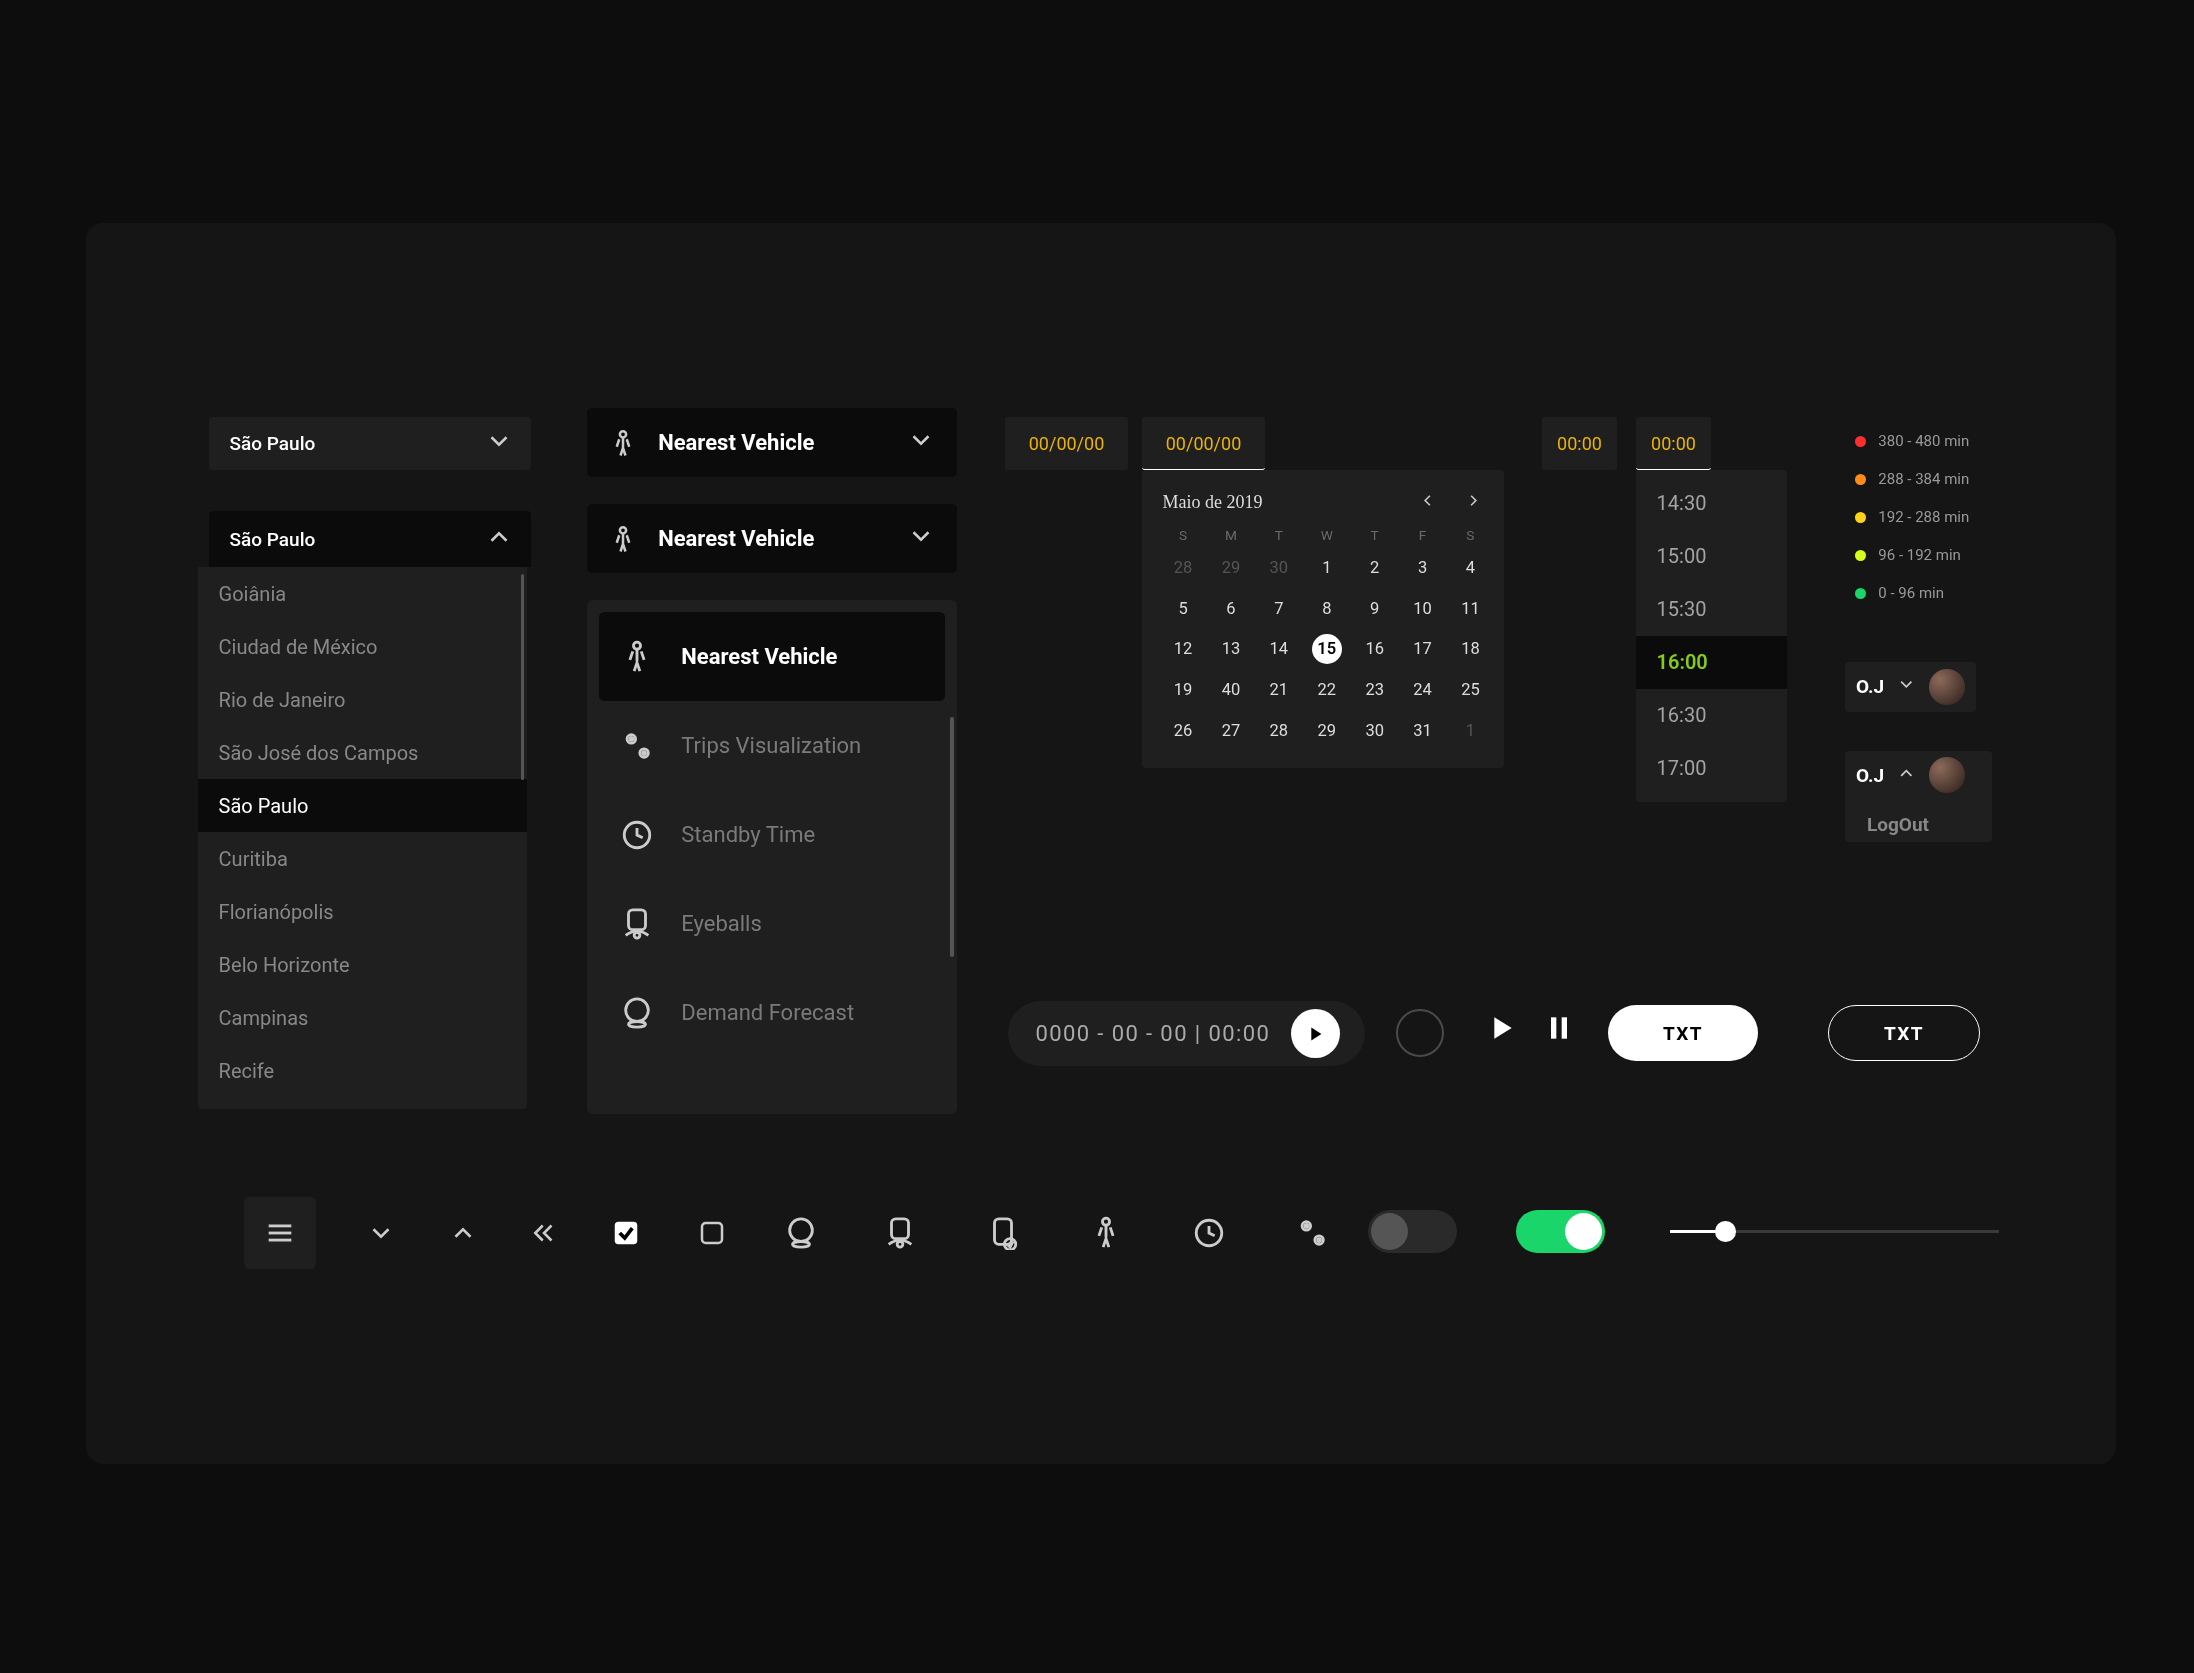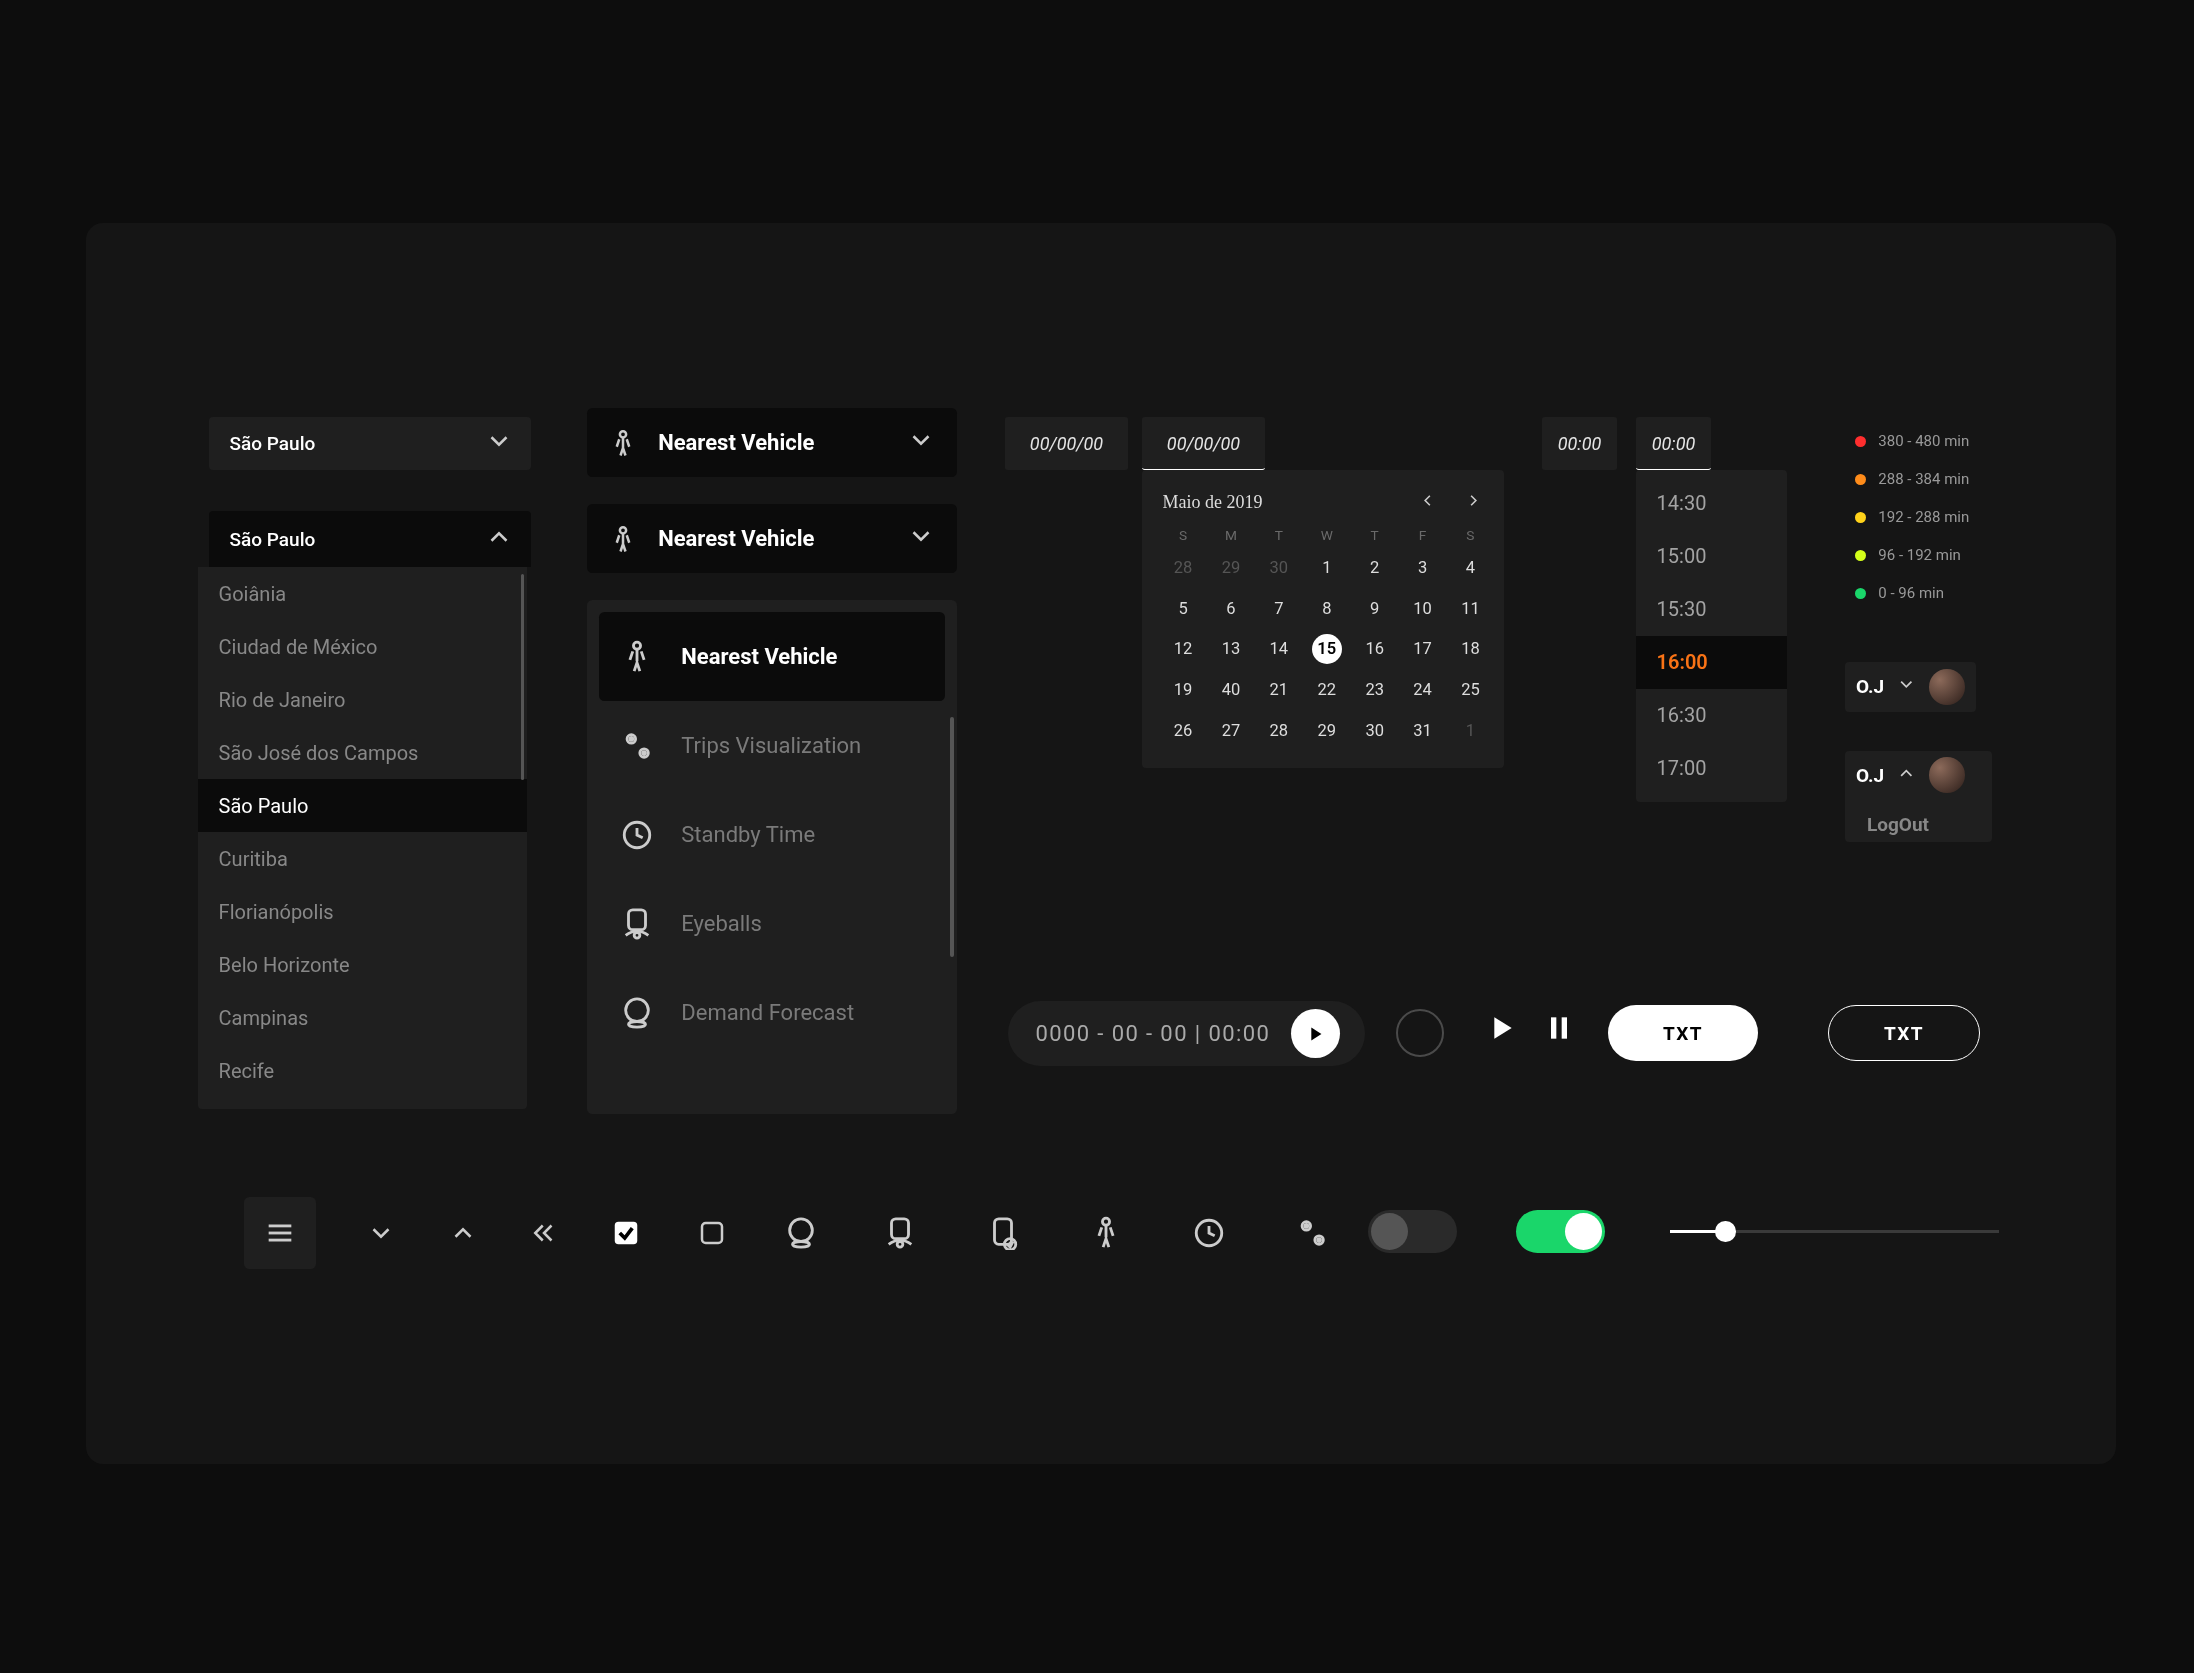--- a/index.html
+++ b/index.html
@@ -119,22 +119,21 @@
 
 .date-input {
   position: absolute;
   background: #1f1f1f;
   border-radius: 2.7px;
   height: 53px;
   display: flex;
   align-items: center;
   justify-content: center;
   font-size: 18px;
-  color: #e5e5e5;
-  font-style: italic;
+  color: #eab308;
 }
 .date-input.active { border-bottom: 1.4px solid #fff; }
 
 
 .cal {
   position: absolute;
   background: #1f1f1f;
   border-radius: 4.1px;
   padding: 20.6px;
   font-size: 18px;
@@ -156,21 +155,21 @@
   padding: 6.9px 0;
 }
 .time-item {
   height: 53px;
   display: flex;
   align-items: center;
   padding: 0 20.6px;
   font-size: 20px;
   color: #a3a3a3;
 }
-.time-item.selected { background: #0b0b0b; color: #f97316; font-weight: 600; }
+.time-item.selected { background: #0b0b0b; color: #84cc16; font-weight: 600; }
 
 
 .legend { position: absolute; font-size: 15px; color: #999; }
 .legend-row { display: flex; align-items: center; gap: 12.3px; height: 38px; }
 .dot { width: 11px; height: 11px; border-radius: 50%; }
 
 
 .user-pill {
   position: absolute;
   background: #1f1f1f;

